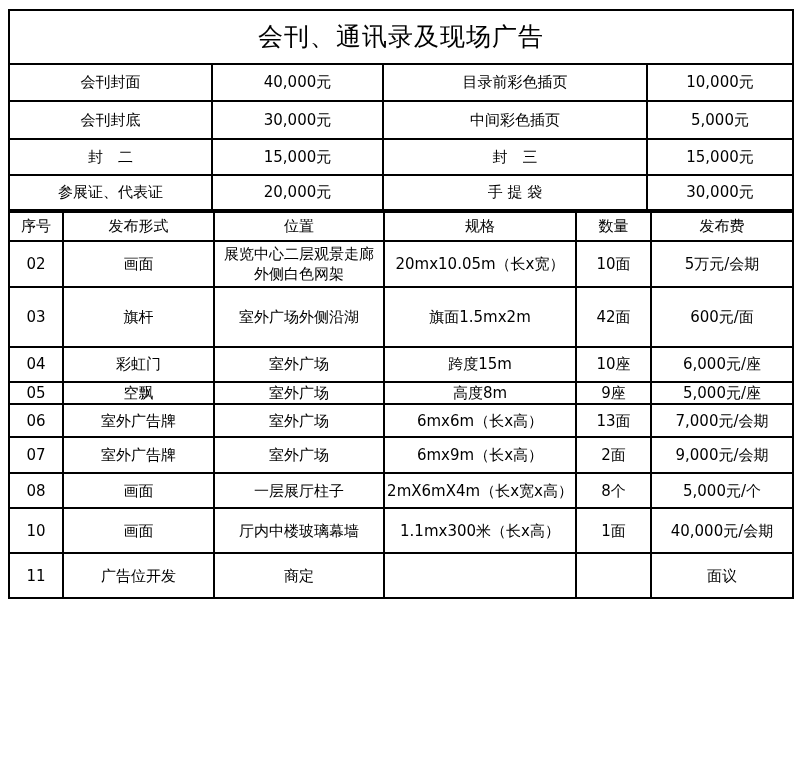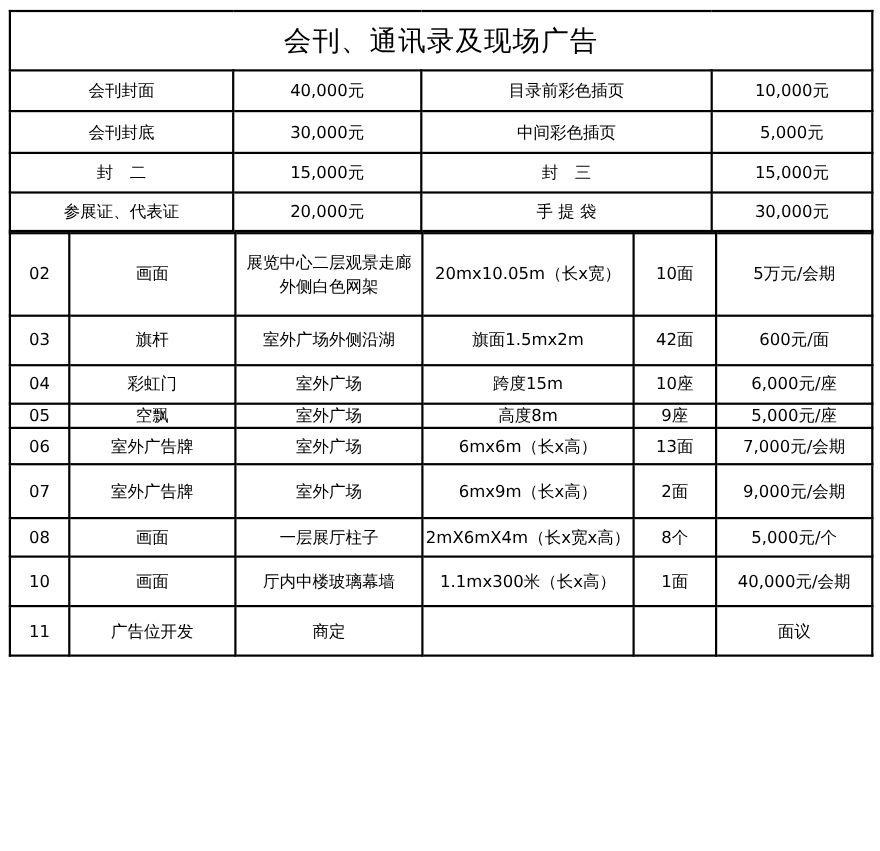--- a/index.html
+++ b/index.html
@@ -86,29 +86,37 @@
   <table id="onsite-table">
     <colgroup>
       <col style="width:54px">
         <col style="width:151px">
         <col style="width:170px">
         <col style="width:192px">
         <col style="width:75px">
         <col style="width:142px">
     </colgroup>
     <tbody>
-    <tr style="height:75px">
+    <tr style="height:29px">
+      <td>序号</td>
+      <td>发布形式</td>
+      <td>位置</td>
+      <td>规格</td>
+      <td>数量</td>
+      <td>发布费</td>
+    </tr>
+    <tr style="height:46px">
       <td>02</td>
       <td>画面</td>
       <td>展览中心二层观景走廊外侧白色网架</td>
       <td>20mx10.05m（长x宽）</td>
       <td>10面</td>
       <td>5万元/会期</td>
     </tr>
-    <tr style="height:45px">
+    <tr style="height:60px">
       <td>03</td>
       <td>旗杆</td>
       <td>室外广场外侧沿湖</td>
       <td>旗面1.5mx2m</td>
       <td>42面</td>
       <td>600元/面</td>
     </tr>
     <tr style="height:35px">
       <td>04</td>
       <td>彩虹门</td>
@@ -126,21 +134,21 @@
       <td>5,000元/座</td>
     </tr>
     <tr style="height:33px">
       <td>06</td>
       <td>室外广告牌</td>
       <td>室外广场</td>
       <td>6mx6m（长x高）</td>
       <td>13面</td>
       <td>7,000元/会期</td>
     </tr>
-    <tr style="height:49px">
+    <tr style="height:36px">
       <td>07</td>
       <td>室外广告牌</td>
       <td>室外广场</td>
       <td>6mx9m（长x高）</td>
       <td>2面</td>
       <td>9,000元/会期</td>
     </tr>
     <tr style="height:35px">
       <td>08</td>
       <td>画面</td>

